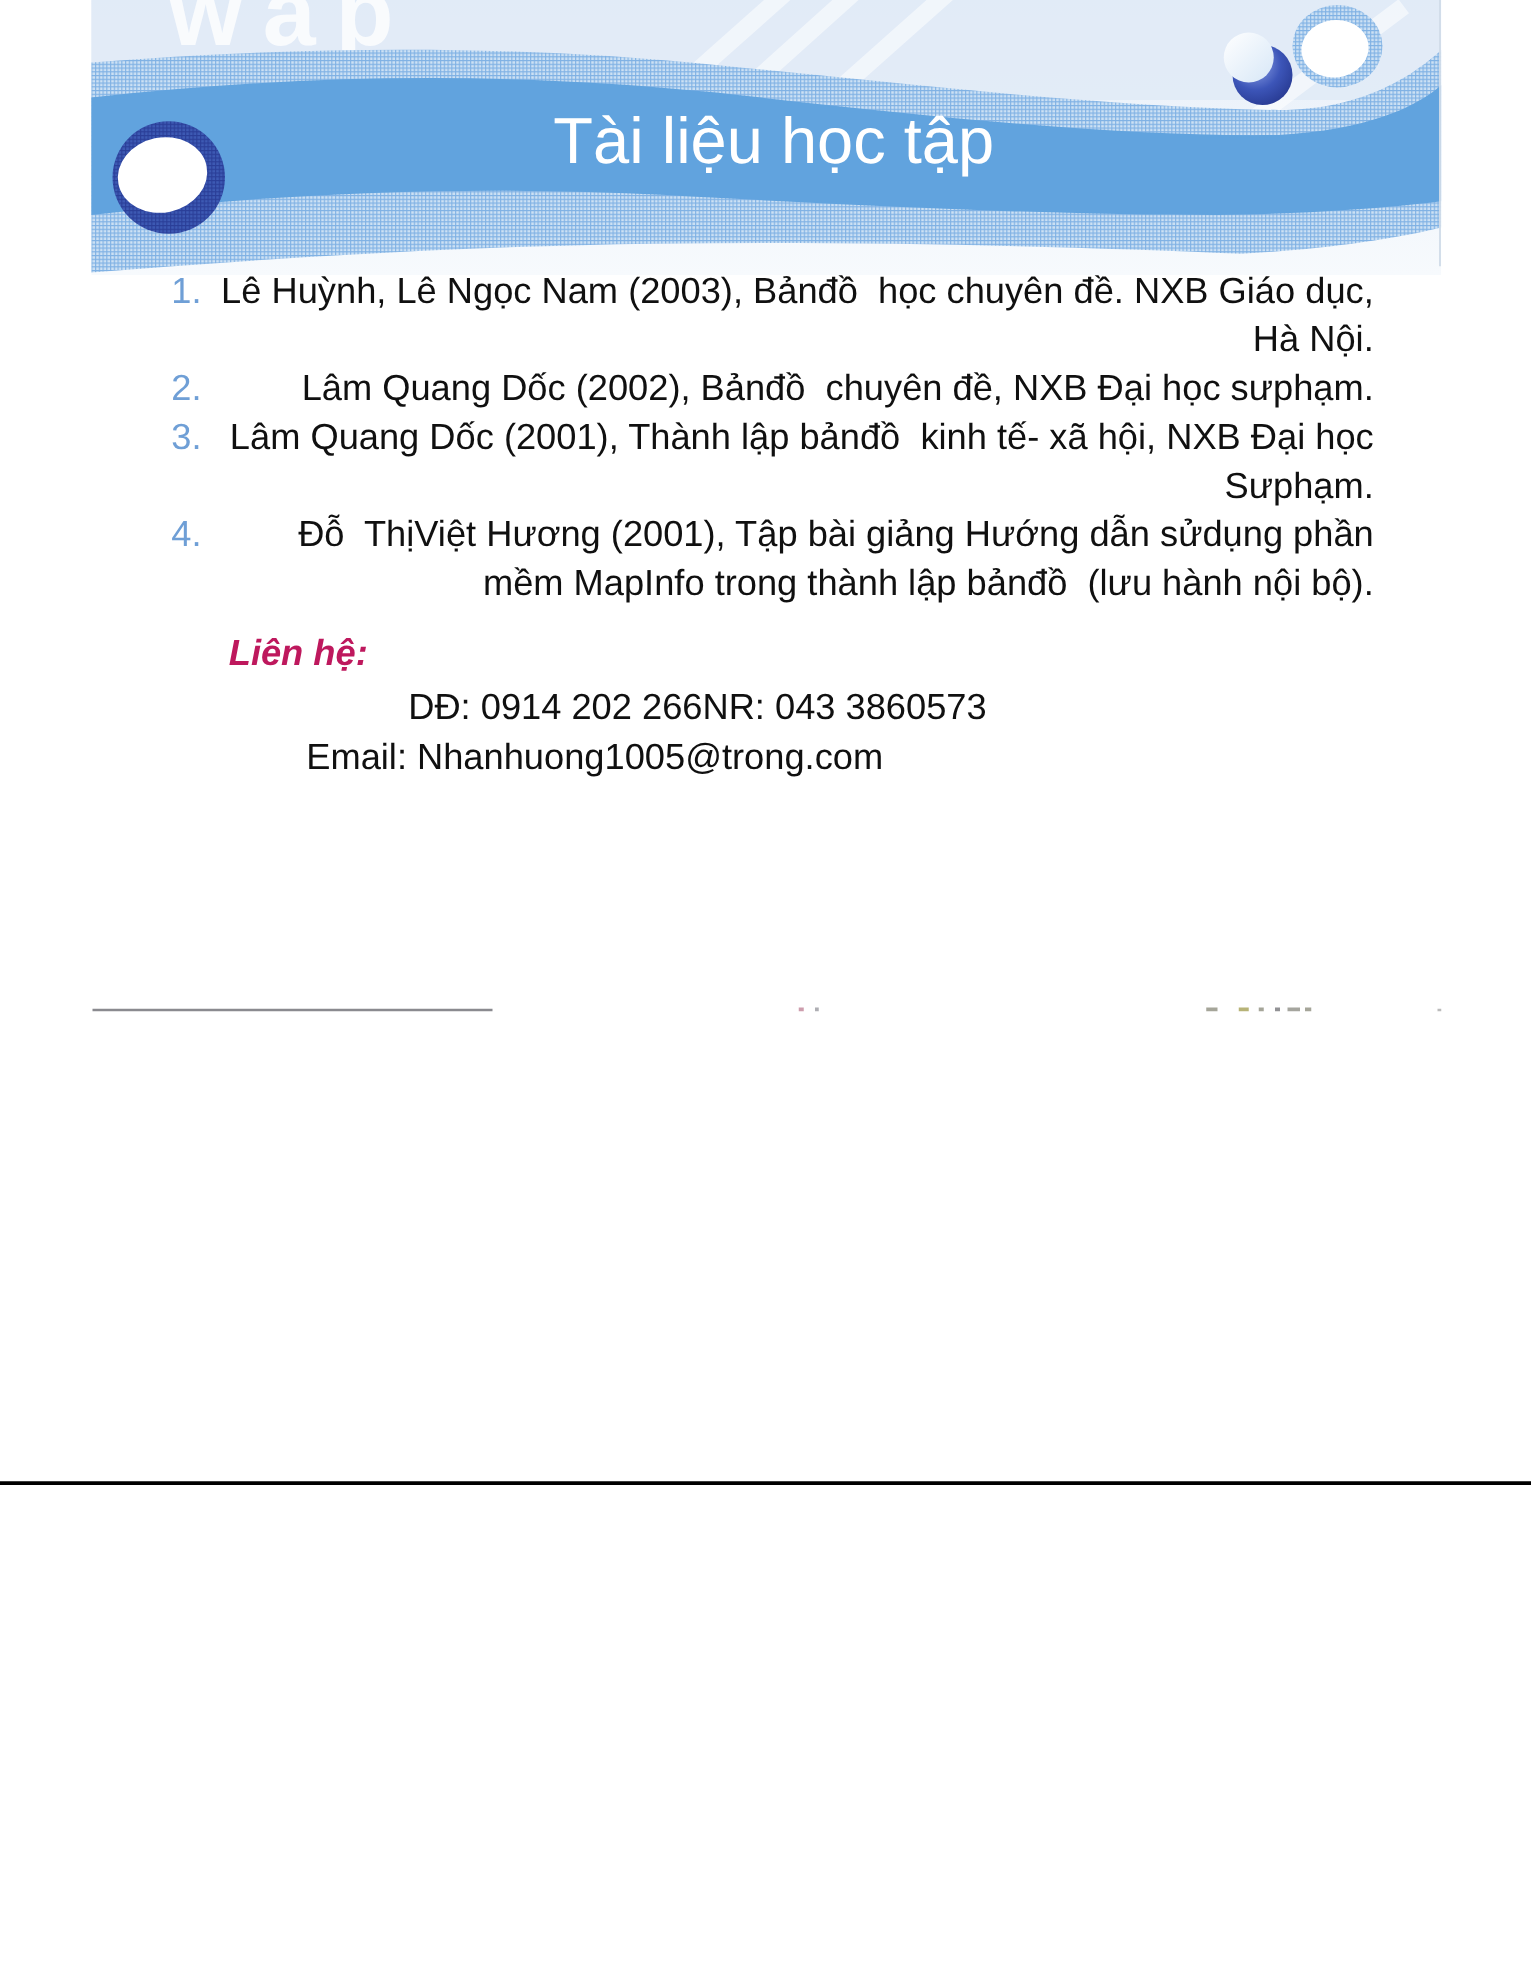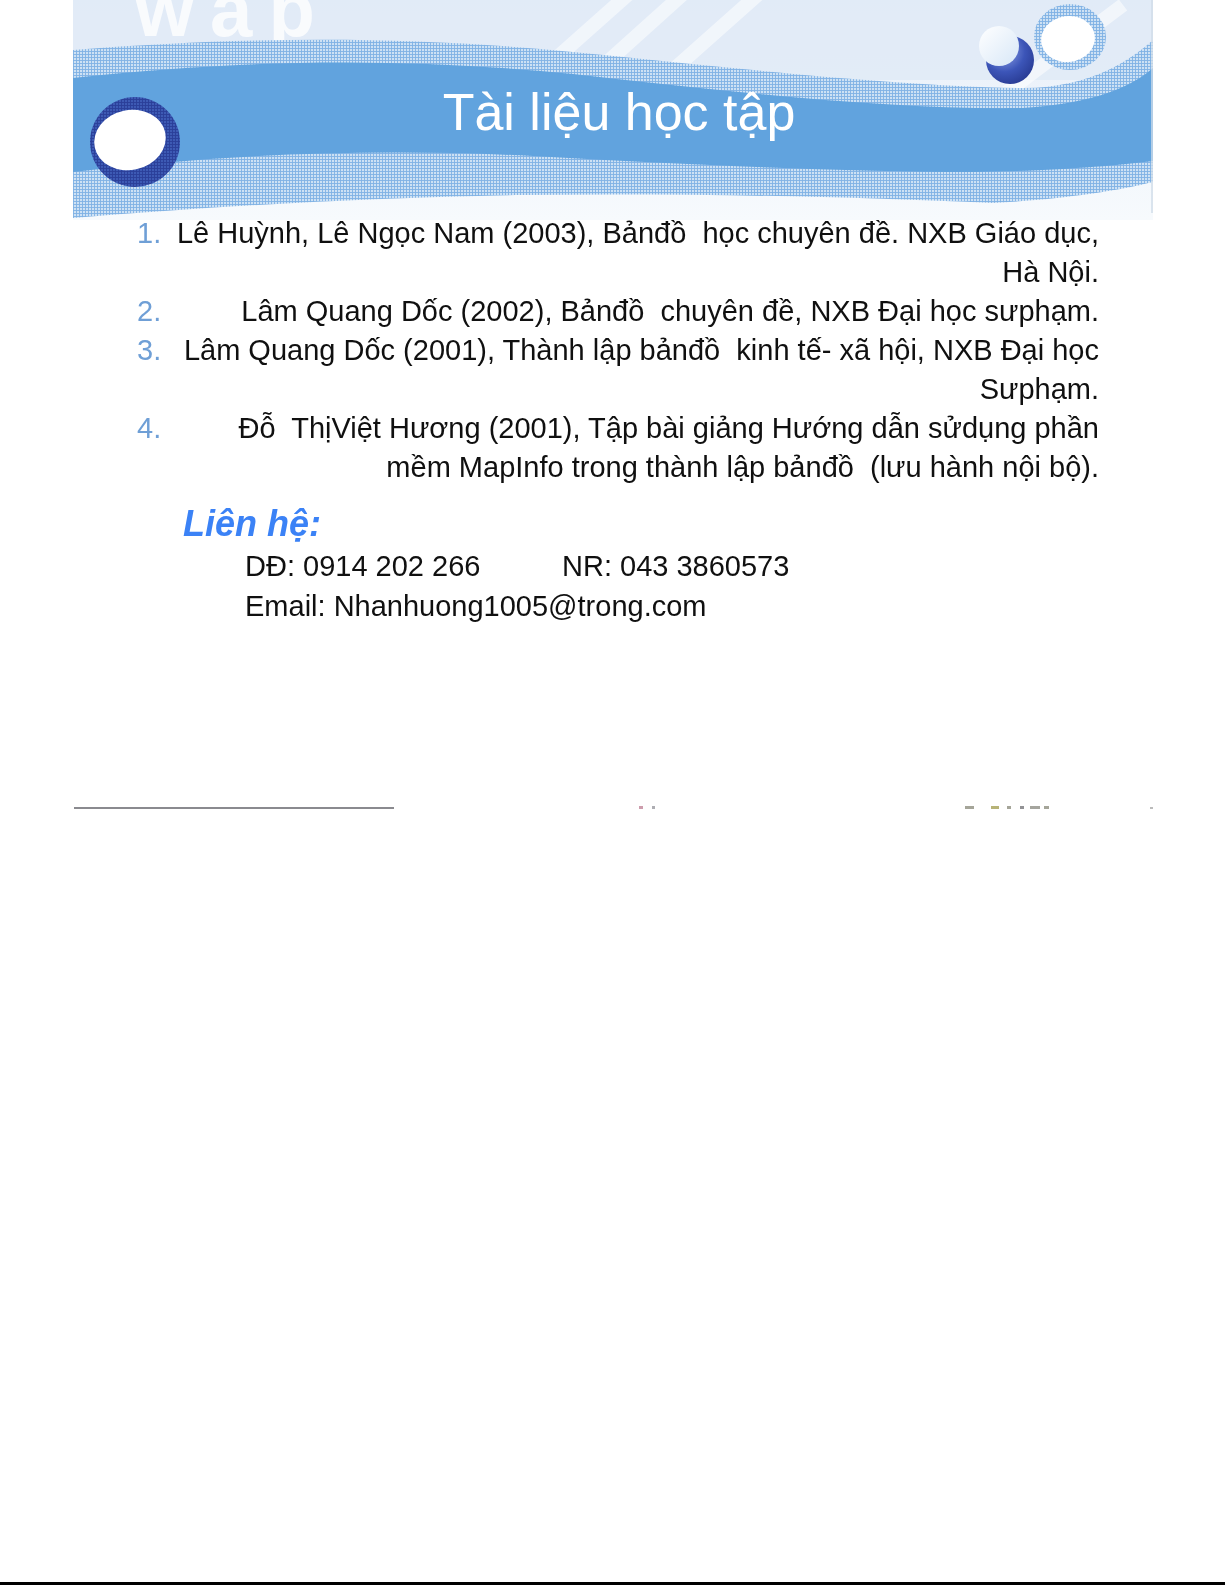--- a/index.html
+++ b/index.html
@@ -1,33 +1,33 @@
 <!DOCTYPE html>
 <html><head>
 <meta charset="utf-8">
 <style>
   html,body{margin:0;padding:0;background:#ffffff;}
   body{width:1225px;height:1585px;font-family:"Liberation Sans",sans-serif;}
-  .page{position:relative;width:1225px;height:1585px;background:#ffffff;overflow:hidden;
+  .page{position:relative;width:1225px;height:1188px;background:#ffffff;overflow:hidden;
         border-bottom:3px solid #000;box-sizing:border-box;}
   .slide-header{position:absolute;left:73px;top:0;width:1080px;height:220px;}
   .slide-header svg{display:block;}
 
   .reference-list{position:absolute;left:137px;top:214px;width:965px;
                   font-size:29px;line-height:39px;color:#101010;}
   .ref-row{display:flex;align-items:flex-start;}
   .ref-num{flex:0 0 37px;color:#6f9fd6;}
   .ref-txt{width:925px;white-space:pre-wrap;text-align:right;}
 
-  .contact-heading{position:absolute;left:183px;top:504px;font-size:36px;line-height:39px;
-                   font-weight:bold;font-style:italic;color:#3b82f6;}
+  .contact-heading{position:absolute;left:183px;top:504px;font-size:29px;line-height:39px;
+                   font-weight:bold;font-style:italic;color:#be185d;}
   .contact-lines{position:absolute;left:245px;top:546px;font-size:29px;line-height:40px;color:#101010;}
   .contact-name{font-style:italic;white-space:pre-wrap;}
   .contact-phones{display:flex;}
-  .contact-phone-mobile{flex:0 0 317px;}
+  .contact-phone-mobile{flex:0 0 317px;text-align:right;}
   .footer-line{position:absolute;left:74px;top:807px;width:320px;height:2px;background:#8a8a8f;}
   .artifact{position:absolute;opacity:.8;}
 </style>
 </head>
 <body>
 
 <div class="page">
 
   <div class="slide-header">
     <svg width="1080" height="220" viewBox="0 0 1080 220">

